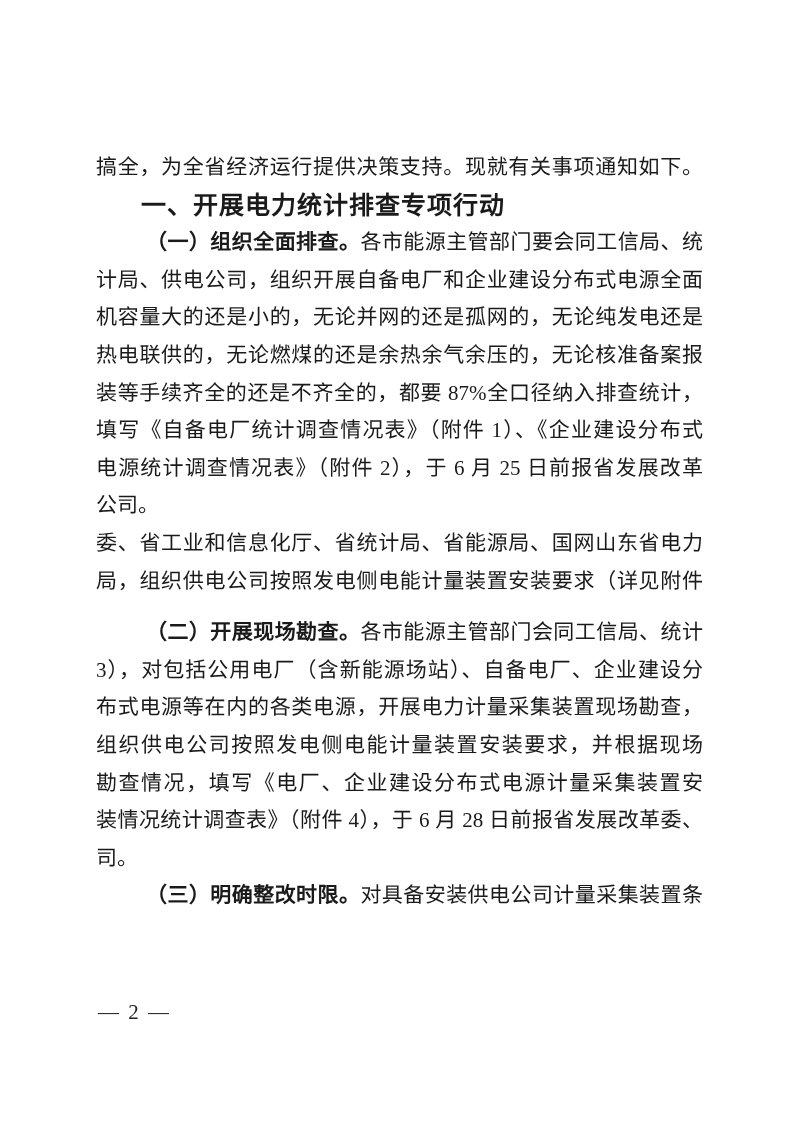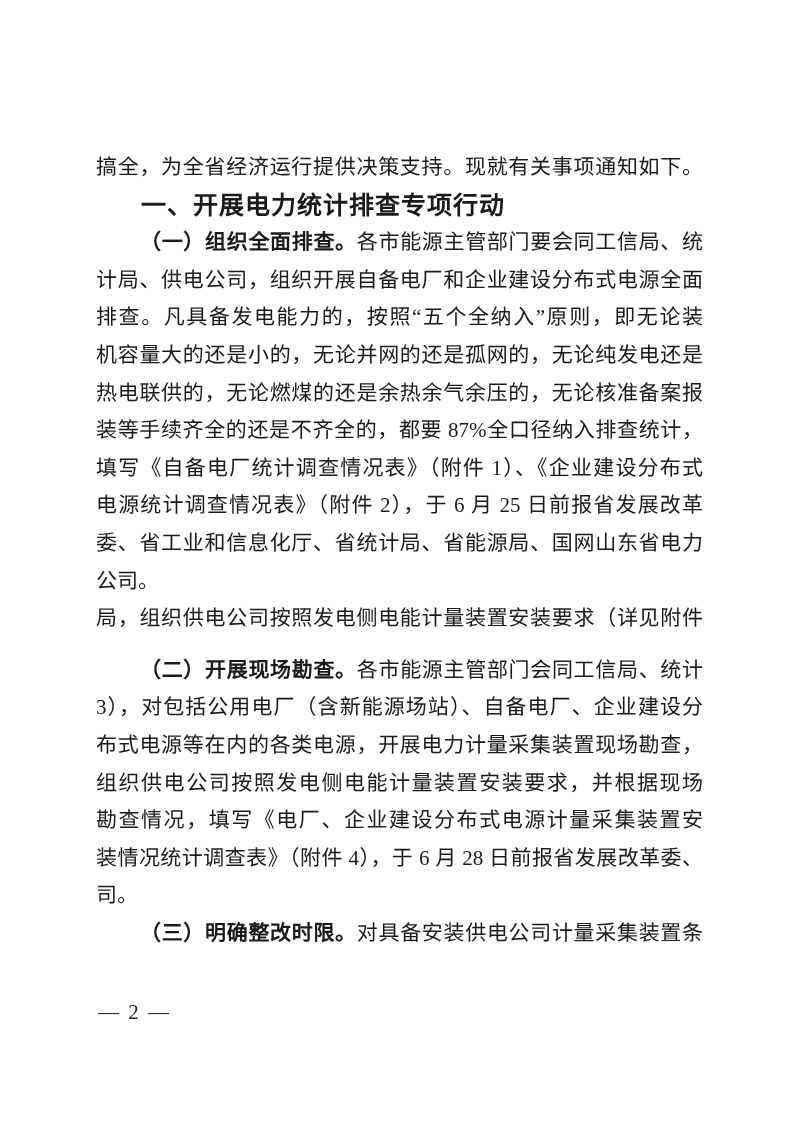--- a/index.html
+++ b/index.html
@@ -39,20 +39,21 @@
   }
   .heading {
     font-family: "Liberation Sans", "DejaVu Sans", sans-serif;
     font-weight: 700;
     font-size: 25px;
     text-indent: 45px;
     letter-spacing: 1px;
   }
   .lead {
     font-weight: 700;
+    margin-left: 6px;
   }
   .para-gap {
     margin-top: 14px;
   }
   .footer {
     position: absolute;
     left: 98px;
     top: 1000px;
     font-family: "Liberation Serif", "DejaVu Serif", serif;
     font-size: 21px;
@@ -66,29 +67,28 @@
 <div class="page">
   <div class="content">
 
     <div class="line stretch"><span>搞全，为全省经济运行提供决策支持。现就有关事项通知如下。</span></div>
 
     <div class="line heading"><span>一、开展电力统计排查专项行动</span></div>
 
     <div class="line indent stretch"><span class="lead">（一）组织全面排查。</span><span>各市能源主管部门要会同工信局、统</span></div>
 
     <div class="line stretch"><span>计局、供电公司，组织开展自备电厂和企业建设分布式电源全面</span></div>
-    <div class="line stretch"><span>排查。凡具备发电能力的，按照“五个全纳入”原则，即无论装</span></div>
     <div class="line stretch"><span>机容量大的还是小的，无论并网的还是孤网的，无论纯发电还是</span></div>
     <div class="line stretch"><span>热电联供的，无论燃煤的还是余热余气余压的，无论核准备案报</span></div>
     <div class="line stretch"><span>装等手续齐全的还是不齐全的，都要 87%全口径纳入排查统计，</span></div>
     <div class="line stretch"><span>填写《自备电厂统计调查情况表》（附件 1）、《企业建设分布式</span></div>
     <div class="line stretch"><span>电源统计调查情况表》（附件 2），于 6 月 25 日前报省发展改革</span></div>
+    <div class="line"><span>公司。</span></div>
+
     <div class="line stretch"><span>委、省工业和信息化厅、省统计局、省能源局、国网山东省电力</span></div>
-
-    <div class="line"><span>公司。</span></div>
 
     <div class="line stretch"><span>局，组织供电公司按照发电侧电能计量装置安装要求（详见附件</span></div>
 
     <div class="line indent stretch para-gap"><span class="lead">（二）开展现场勘查。</span><span>各市能源主管部门会同工信局、统计</span></div>
     <div class="line stretch"><span>3），对包括公用电厂（含新能源场站）、自备电厂、企业建设分</span></div>
     <div class="line stretch"><span>布式电源等在内的各类电源，开展电力计量采集装置现场勘查，</span></div>
     <div class="line stretch"><span>组织供电公司按照发电侧电能计量装置安装要求，并根据现场</span></div>
     <div class="line stretch"><span>勘查情况，填写《电厂、企业建设分布式电源计量采集装置安</span></div>
     <div class="line stretch"><span>装情况统计调查表》（附件 4），于 6 月 28 日前报省发展改革委、</span></div>
 

